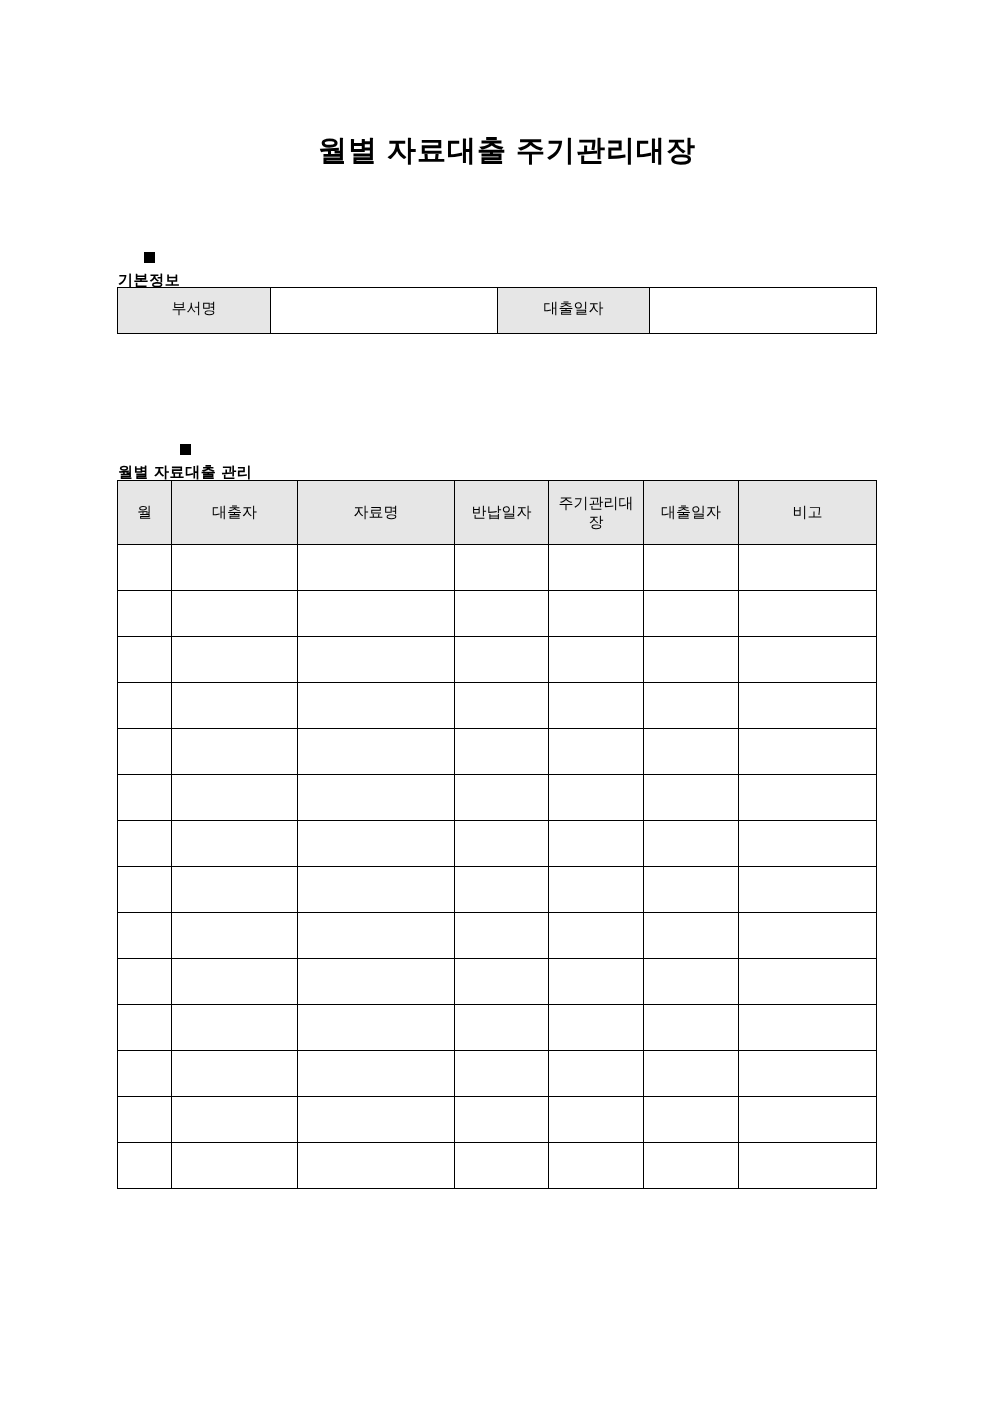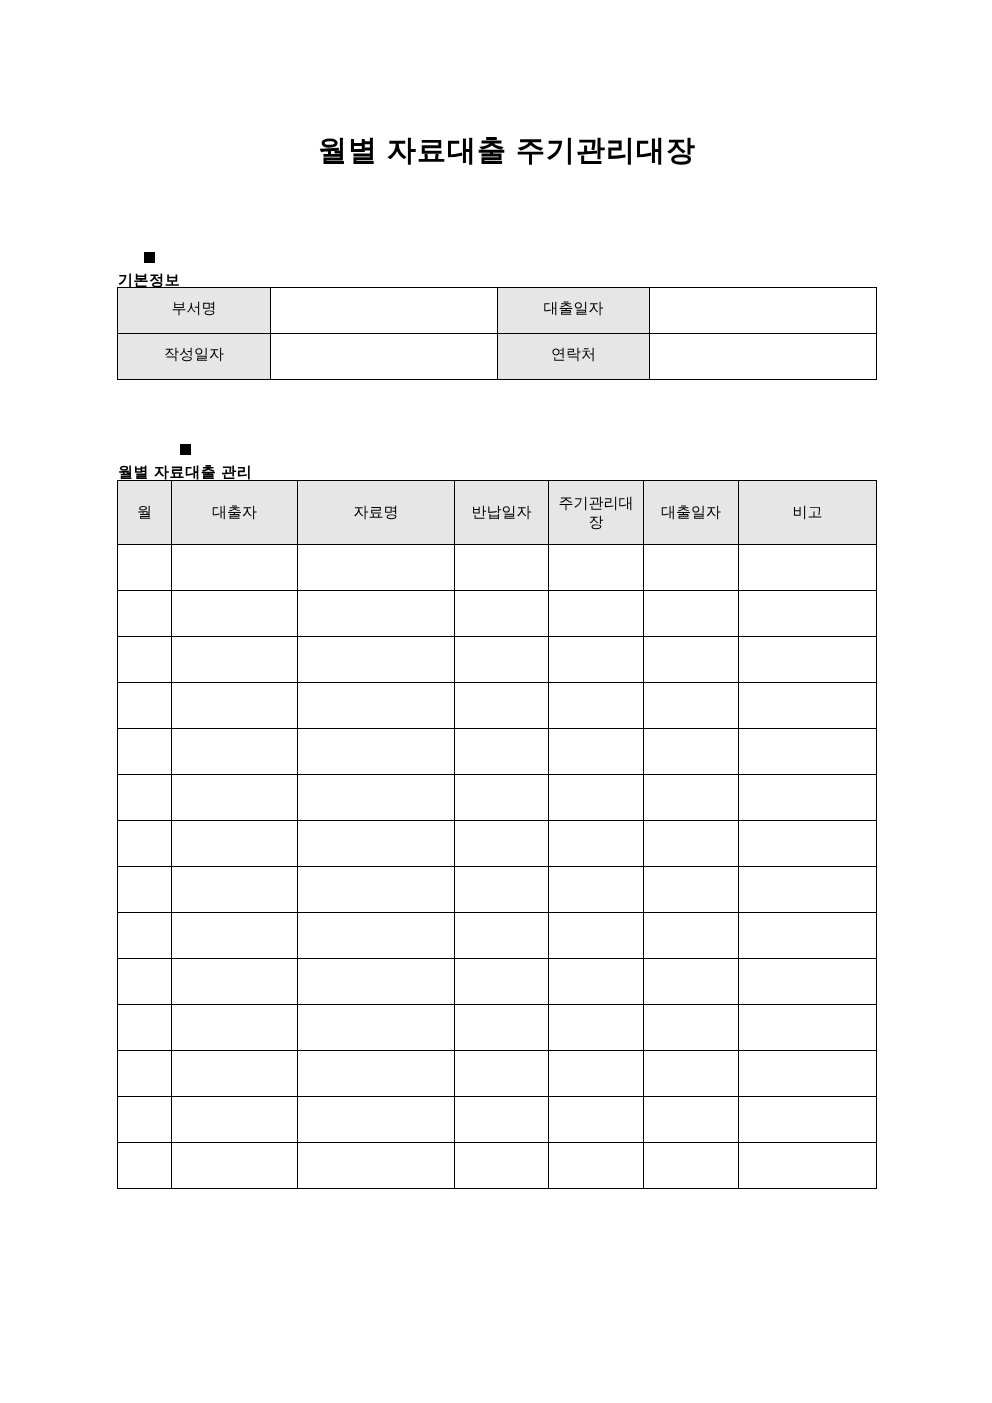--- a/index.html
+++ b/index.html
@@ -135,26 +135,20 @@
       <col class="c-label1">
         <col class="c-value1">
       <col class="c-label2">
         <col class="c-value2">
     </colgroup>
     <tbody>
       <tr>
         <td class="label-cell">부서명</td>
         <td></td>
         <td class="label-cell">대출일자</td>
-        <td></td>
-      </tr>
-      <tr>
-        <td class="label-cell">작성일자</td>
-        <td></td>
-        <td class="label-cell">연락처</td>
         <td></td>
       </tr>
     </tbody>
   </table>
 
   <div class="section-heading" id="heading-monthly">
     <span class="bullet"></span>
     <span>월별 자료대출 관리</span>
   </div>
 

